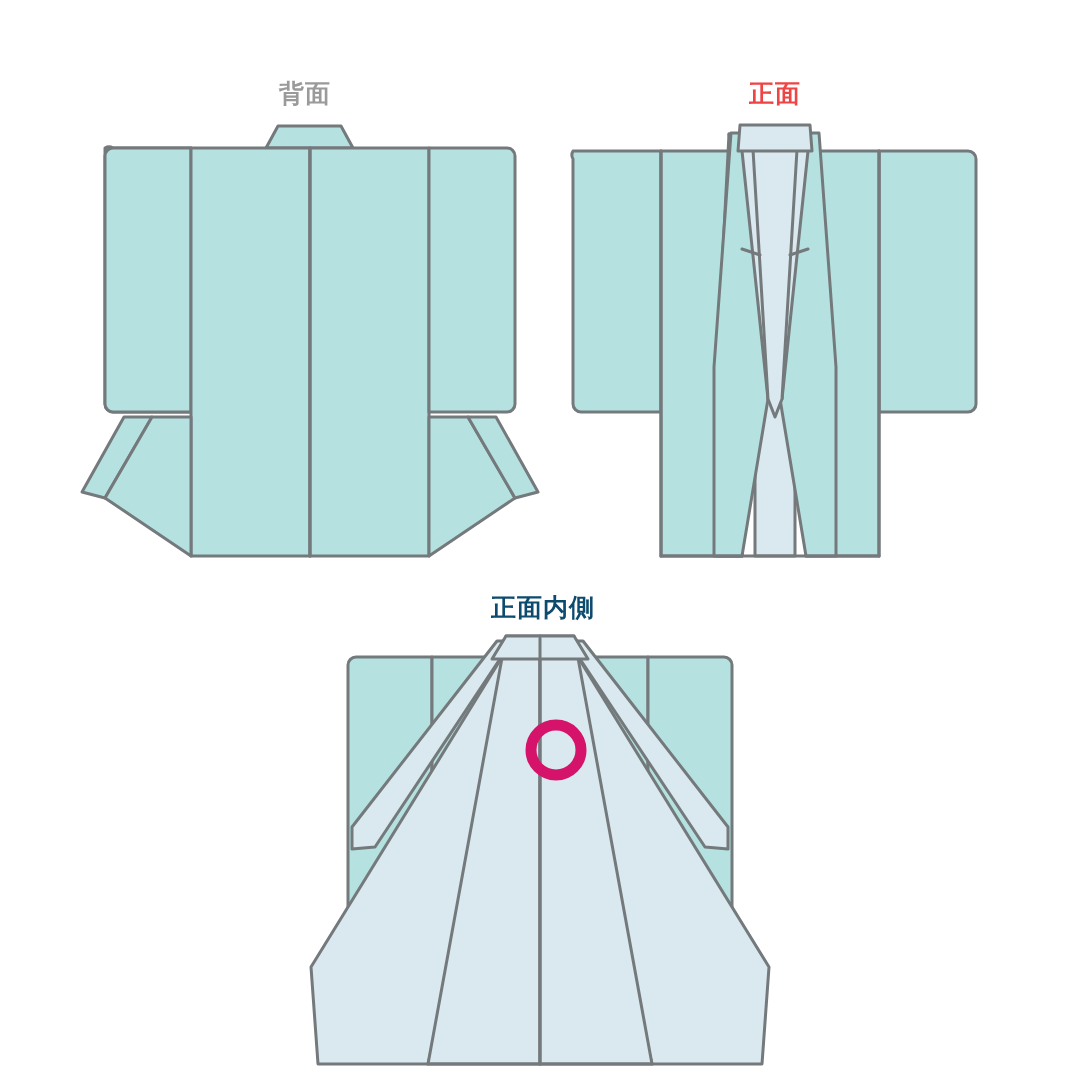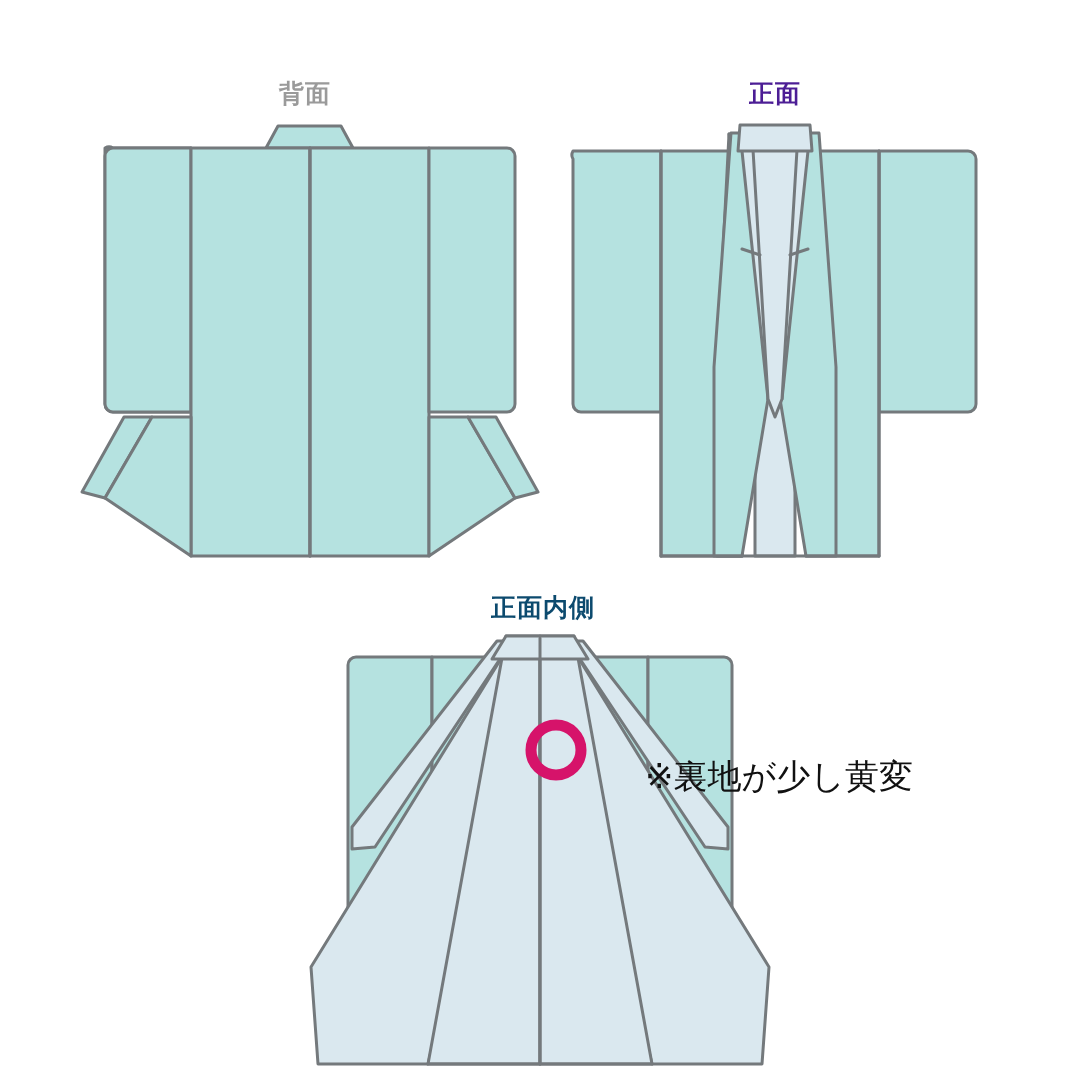--- a/index.html
+++ b/index.html
@@ -73,21 +73,21 @@
     stroke-width: 11;
   }
 </style>
 </head>
 <body>
 
 <div id="stage" style="background: rgb(255, 255, 255);">
 
   <div class="view-label" id="label-back" style="color: rgb(154, 154, 154); left: 305px; top: 44px;">背面</div>
 
-  <div class="view-label" id="label-front" style="color: #4c1d95; left: 775px; top: 44px;">正面</div>
+  <div class="view-label" id="label-front" style="color: #ef4444; left: 775px; top: 44px;">正面</div>
 
   <div class="view-label" id="label-inner" style="color: #0c4a6e; left: 543px; top: 558px;">正面内側</div>
 
   <svg class="diagram" viewBox="0 0 1080 1080" xmlns="http://www.w3.org/2000/svg">
 
     <g>
 
       <path class="piece" fill="#b5e2e0" d="M 266 111 L 278 89 L 341 89 L 353 111 Z" stroke="#74797c"></path>
 
       <path class="piece" fill="#b5e2e0" d="M 105 111 L 191 111 L 191 375 L 113 375
@@ -175,15 +175,14 @@
       <path class="piece" fill="#dae8ef" d="M 506 599 L 574 599 L 588 622 L 492 622 Z" stroke="#74797c"></path>
 
       <path class="seam" d="M 540 601 L 540 1027" stroke="#74797c"></path>
 
       <path class="seam" d="M 428 1027 L 652 1027" stroke="#74797c"></path>
     </g>
 
     <circle class="marker-ring" cx="556" cy="713" r="25" stroke="#d6136a"></circle>
   </svg>
 
-  <div class="note-text" style="left: 645px; top: 722px; color: rgb(17, 17, 17);">※裏地が少し黄変</div>
 
 </div>
 
 </body></html>

